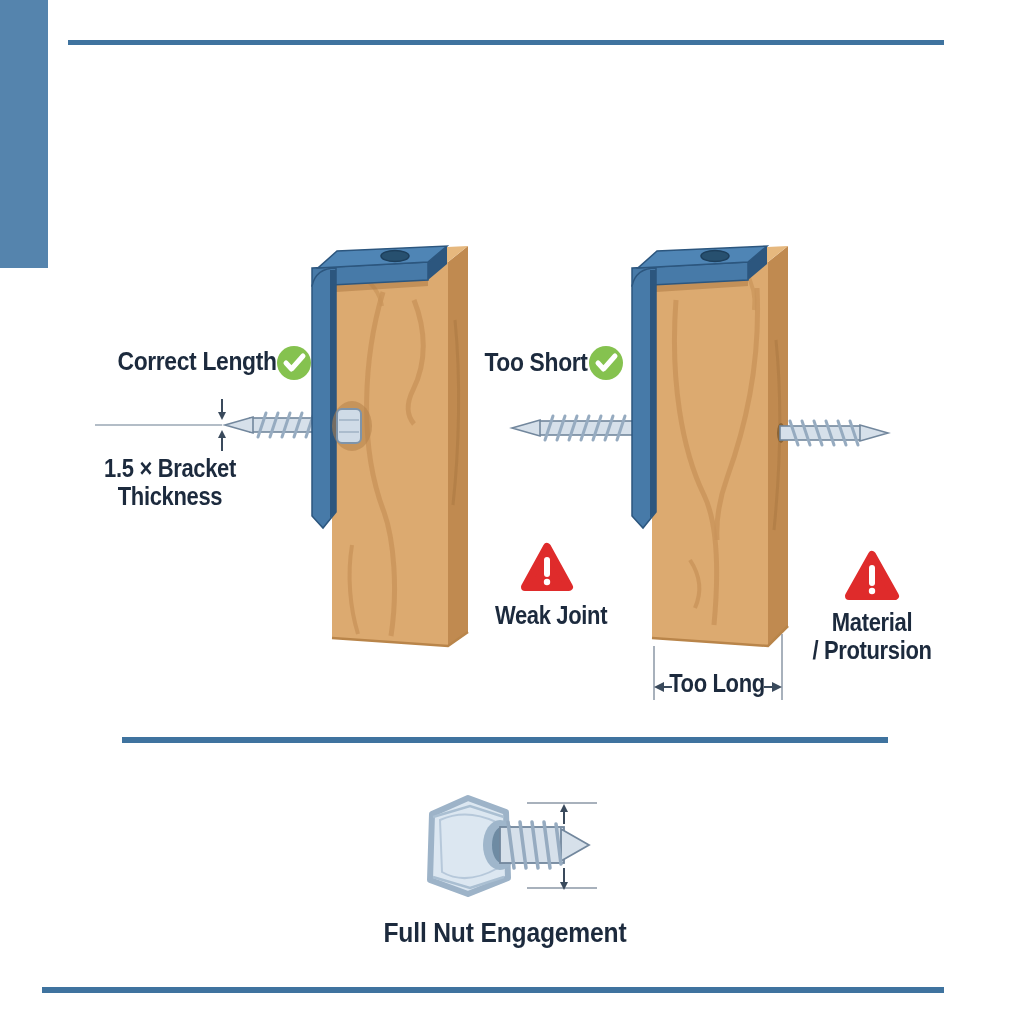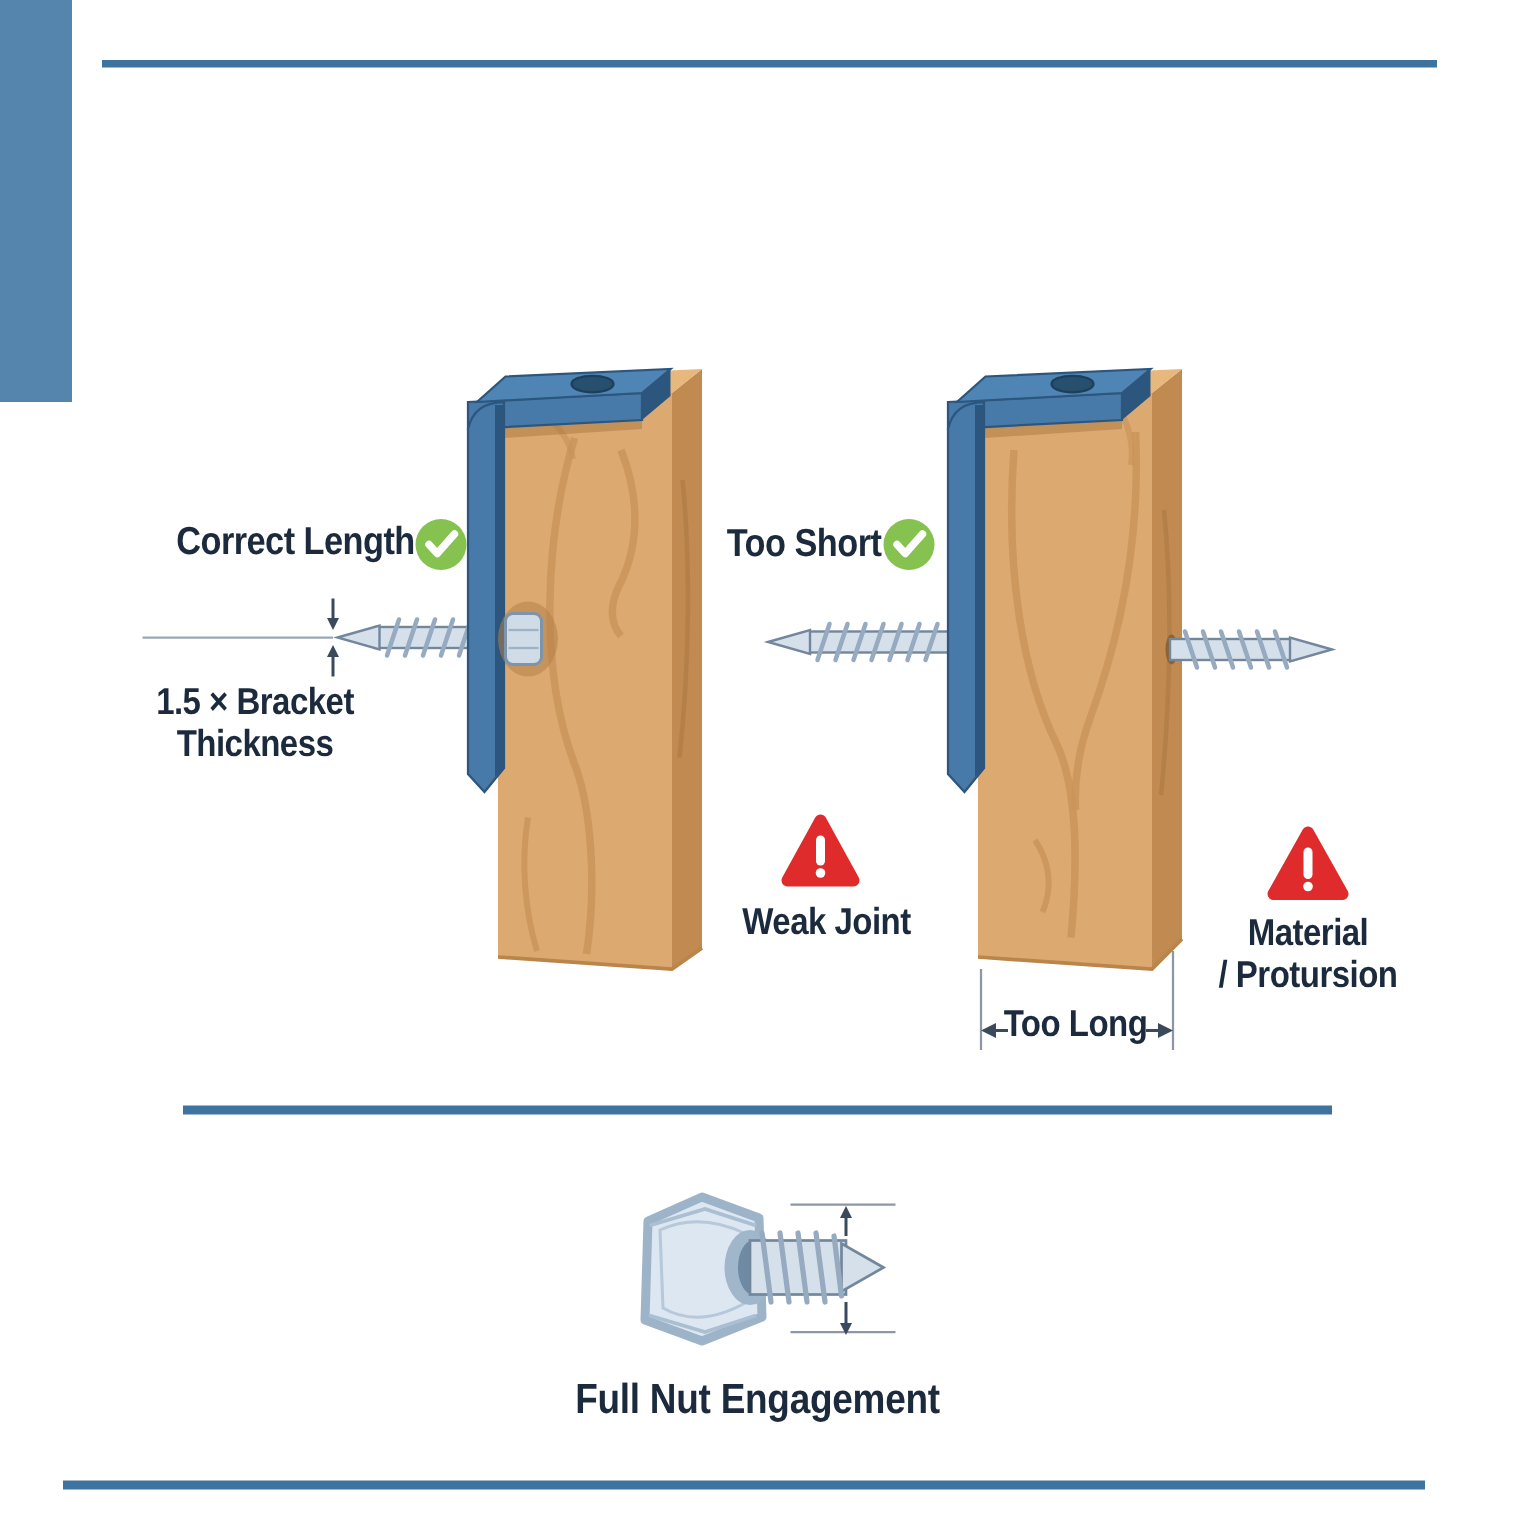--- a/index.html
+++ b/index.html
@@ -1,17 +1,17 @@
 <!DOCTYPE html>
 <html><head>
 <meta charset="utf-8">
 <style>
   html,body{margin:0;padding:0;background:#ffffff;}
   .canvas{position:relative;width:944px;height:1024px;background:#ffffff;overflow:hidden;
-          font-family:"Liberation Sans",sans-serif;padding-left:14px;}
+          font-family:"Liberation Sans",sans-serif;}
   .art{position:absolute;left:0;top:0;}
   .lbl{position:absolute;font-weight:700;color:#1c2a3d;white-space:nowrap;
        transform:translate(-50%,-50%) scaleX(0.88);letter-spacing:-0.4px;}
   .fs26{font-size:26px;}
   .fs25{font-size:25px;}
   .fs28{font-size:28px;letter-spacing:-0.2px;}
   .multi{line-height:28px;text-align:center;}
   .multi .ln{display:block;text-align:center;}
 </style>
 </head>

